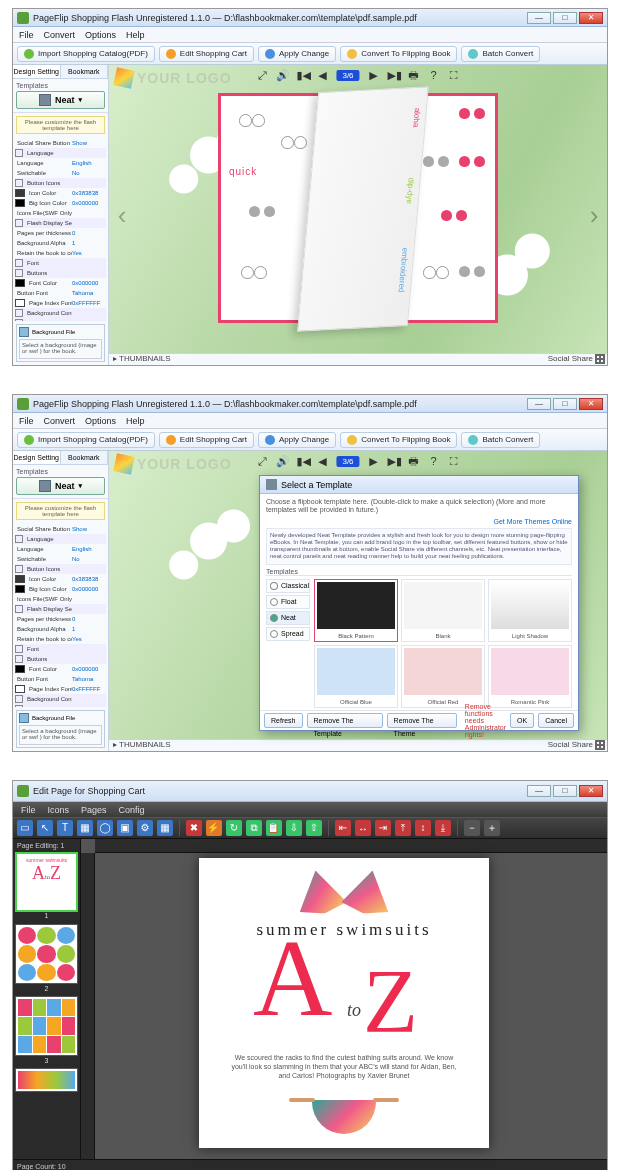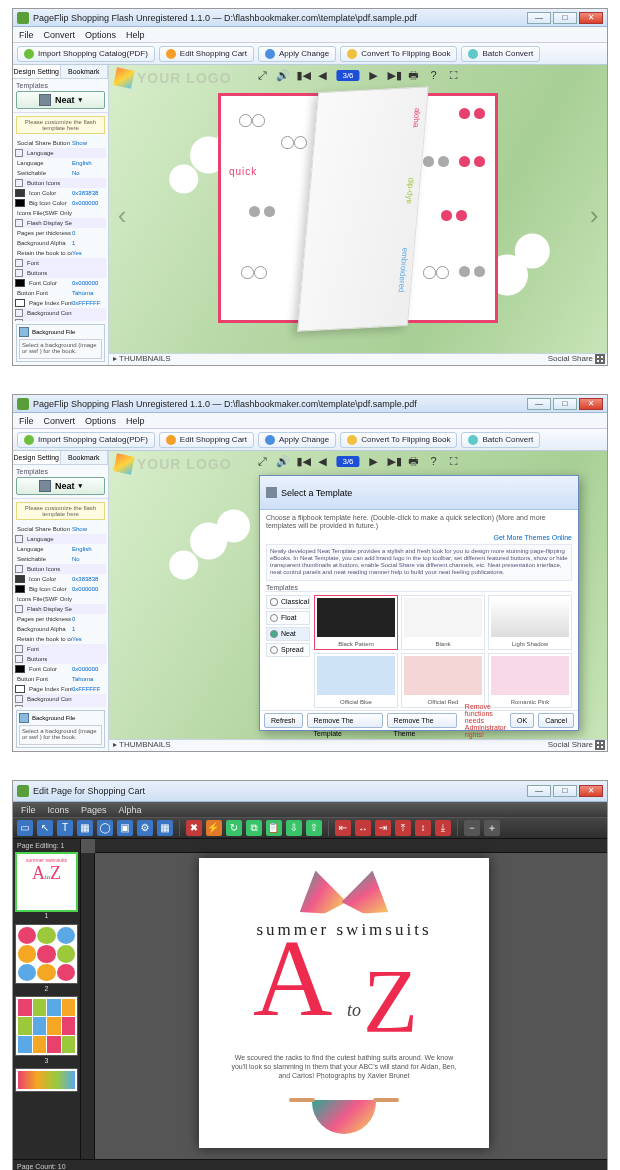--- a/index.html
+++ b/index.html
@@ -64,21 +64,21 @@
 .bikini::before,.bikini::after{content:"";position:absolute;top:0;width:11px;height:11px;border-radius:50% 50% 45% 45%}
 .bikini.pink::before,.bikini.pink::after{background:#e9416e}
 .bikini.gray::before,.bikini.gray::after{background:#aaa}
 .bikini.ol::before,.bikini.ol::after{border:1px solid #999;background:#fff}
 .bikini::before{left:0}.bikini::after{right:0}
 .circ{position:absolute;width:20px;height:20px;border:2px solid;border-radius:50%;font-size:8px;text-align:center;line-height:16px}
 .summtxt{position:absolute;font-size:10px;color:#e9416e;letter-spacing:1px}
 .foot{height:12px;border-top:1px solid #c8d4e6;background:#f5f8fc;position:relative;font-size:7px}
 
 .dialog{position:absolute;left:150px;top:24px;width:320px;height:256px;background:#fff;border:1px solid #6b8bbf;box-shadow:3px 3px 10px rgba(0,0,0,0.3);display:flex;flex-direction:column}
-.dlgtitle{height:34px;background:linear-gradient(#eaf2fd,#cfe0f6);border-bottom:1px solid #a8c2e2;font-size:9px;padding:0 6px;display:flex;align-items:center}
+.dlgtitle{height:18px;background:linear-gradient(#eaf2fd,#cfe0f6);border-bottom:1px solid #a8c2e2;font-size:9px;padding:0 6px;display:flex;align-items:center}
 .dlgtitle .ic{width:11px;height:11px;background:#789;margin-right:4px}
 .dlgbody{flex:1;display:flex;flex-direction:column;font-size:7px;padding:4px 6px 2px}
 .dlginfo{color:#555;line-height:1.2;margin-bottom:3px}
 .dlglink{color:#06c;text-align:right;font-size:7px}
 .dlgdesc{border:1px solid #e2e8f2;background:#f8fafd;padding:3px;font-size:6px;color:#557;line-height:1.2;margin:3px 0}
 .dlgmain{flex:1;display:flex;gap:4px;border-top:1px solid #e0e6f0;padding-top:3px}
 .dlgside{width:44px}
 .dlgside .it{height:14px;border:1px solid #dce4f0;margin-bottom:2px;font-size:7px;display:flex;align-items:center;padding-left:3px;gap:3px;background:#fafcfe}
 .dlgside .it .r{width:8px;height:8px;border:1px solid #888;border-radius:50%}
 .dlgside .it.sel{background:#e8f0fc}
@@ -572,21 +572,21 @@
     <div class="winbtns">
         <div class="winbtn">—</div>
         <div class="winbtn">□</div>
         <div class="winbtn close">✕</div>
       </div>
   </div>
   <div class="mb3">
     <span>File</span>
     <span>Icons</span>
     <span>Pages</span>
-    <span>Alpha</span>
+    <span>Config</span>
   </div>
   <div class="tbar3">
     <div class="ticon" style="background:#3a76c4">▭</div>
     <div class="ticon" style="background:#3a76c4">↖</div>
     <div class="ticon" style="background:#3a76c4">T</div>
     <div class="ticon" style="background:#3a76c4">▦</div>
     <div class="ticon" style="background:#3a76c4">◯</div>
     <div class="ticon" style="background:#3a76c4">▣</div>
     <div class="ticon" style="background:#3a76c4">⚙</div>
     <div class="ticon" style="background:#3a76c4">▦</div>

